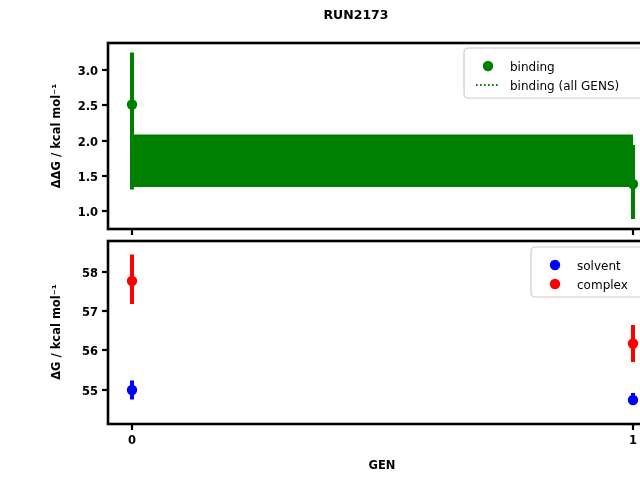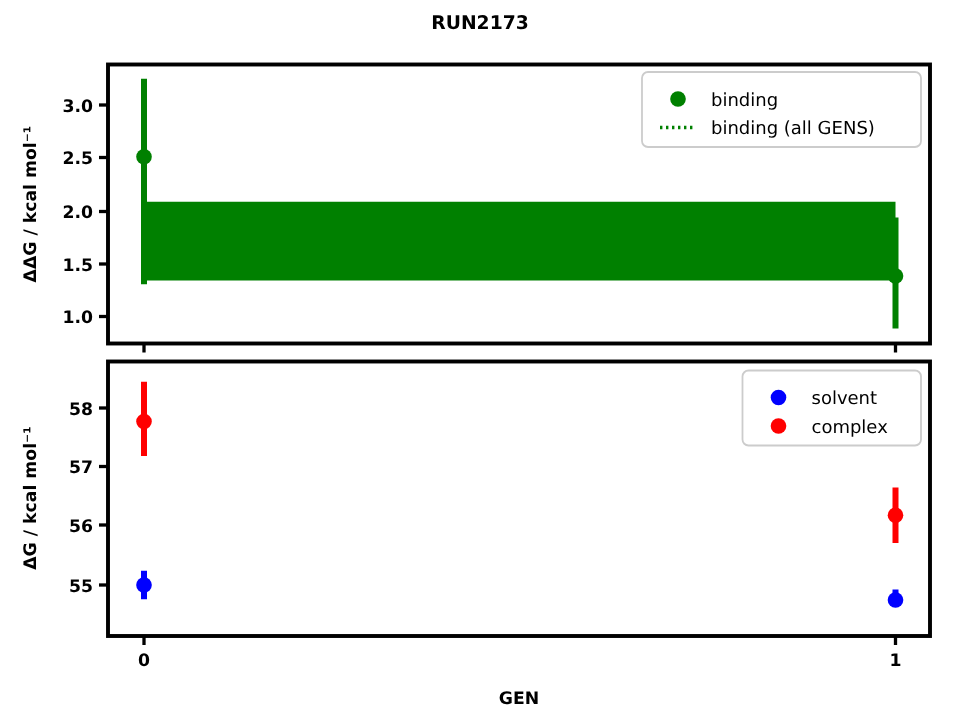--- a/index.html
+++ b/index.html
@@ -13,20 +13,21 @@
     font-family: "DejaVu Sans", sans-serif;
     overflow: hidden;
     position: relative;
   }
   #figure {
     position: absolute;
     left: 0; top: 0;
     width: 583px;
     height: 480px;
     background: #ffffff;
+    padding-left: 36px;
   }
   svg { display: block; }
   .title-text {
     font-family: "DejaVu Sans", sans-serif;
     font-size: 12.5px;
     font-weight: bold;
     fill: #000000;
   }
   .tick-text {
     font-family: "DejaVu Sans", sans-serif;

